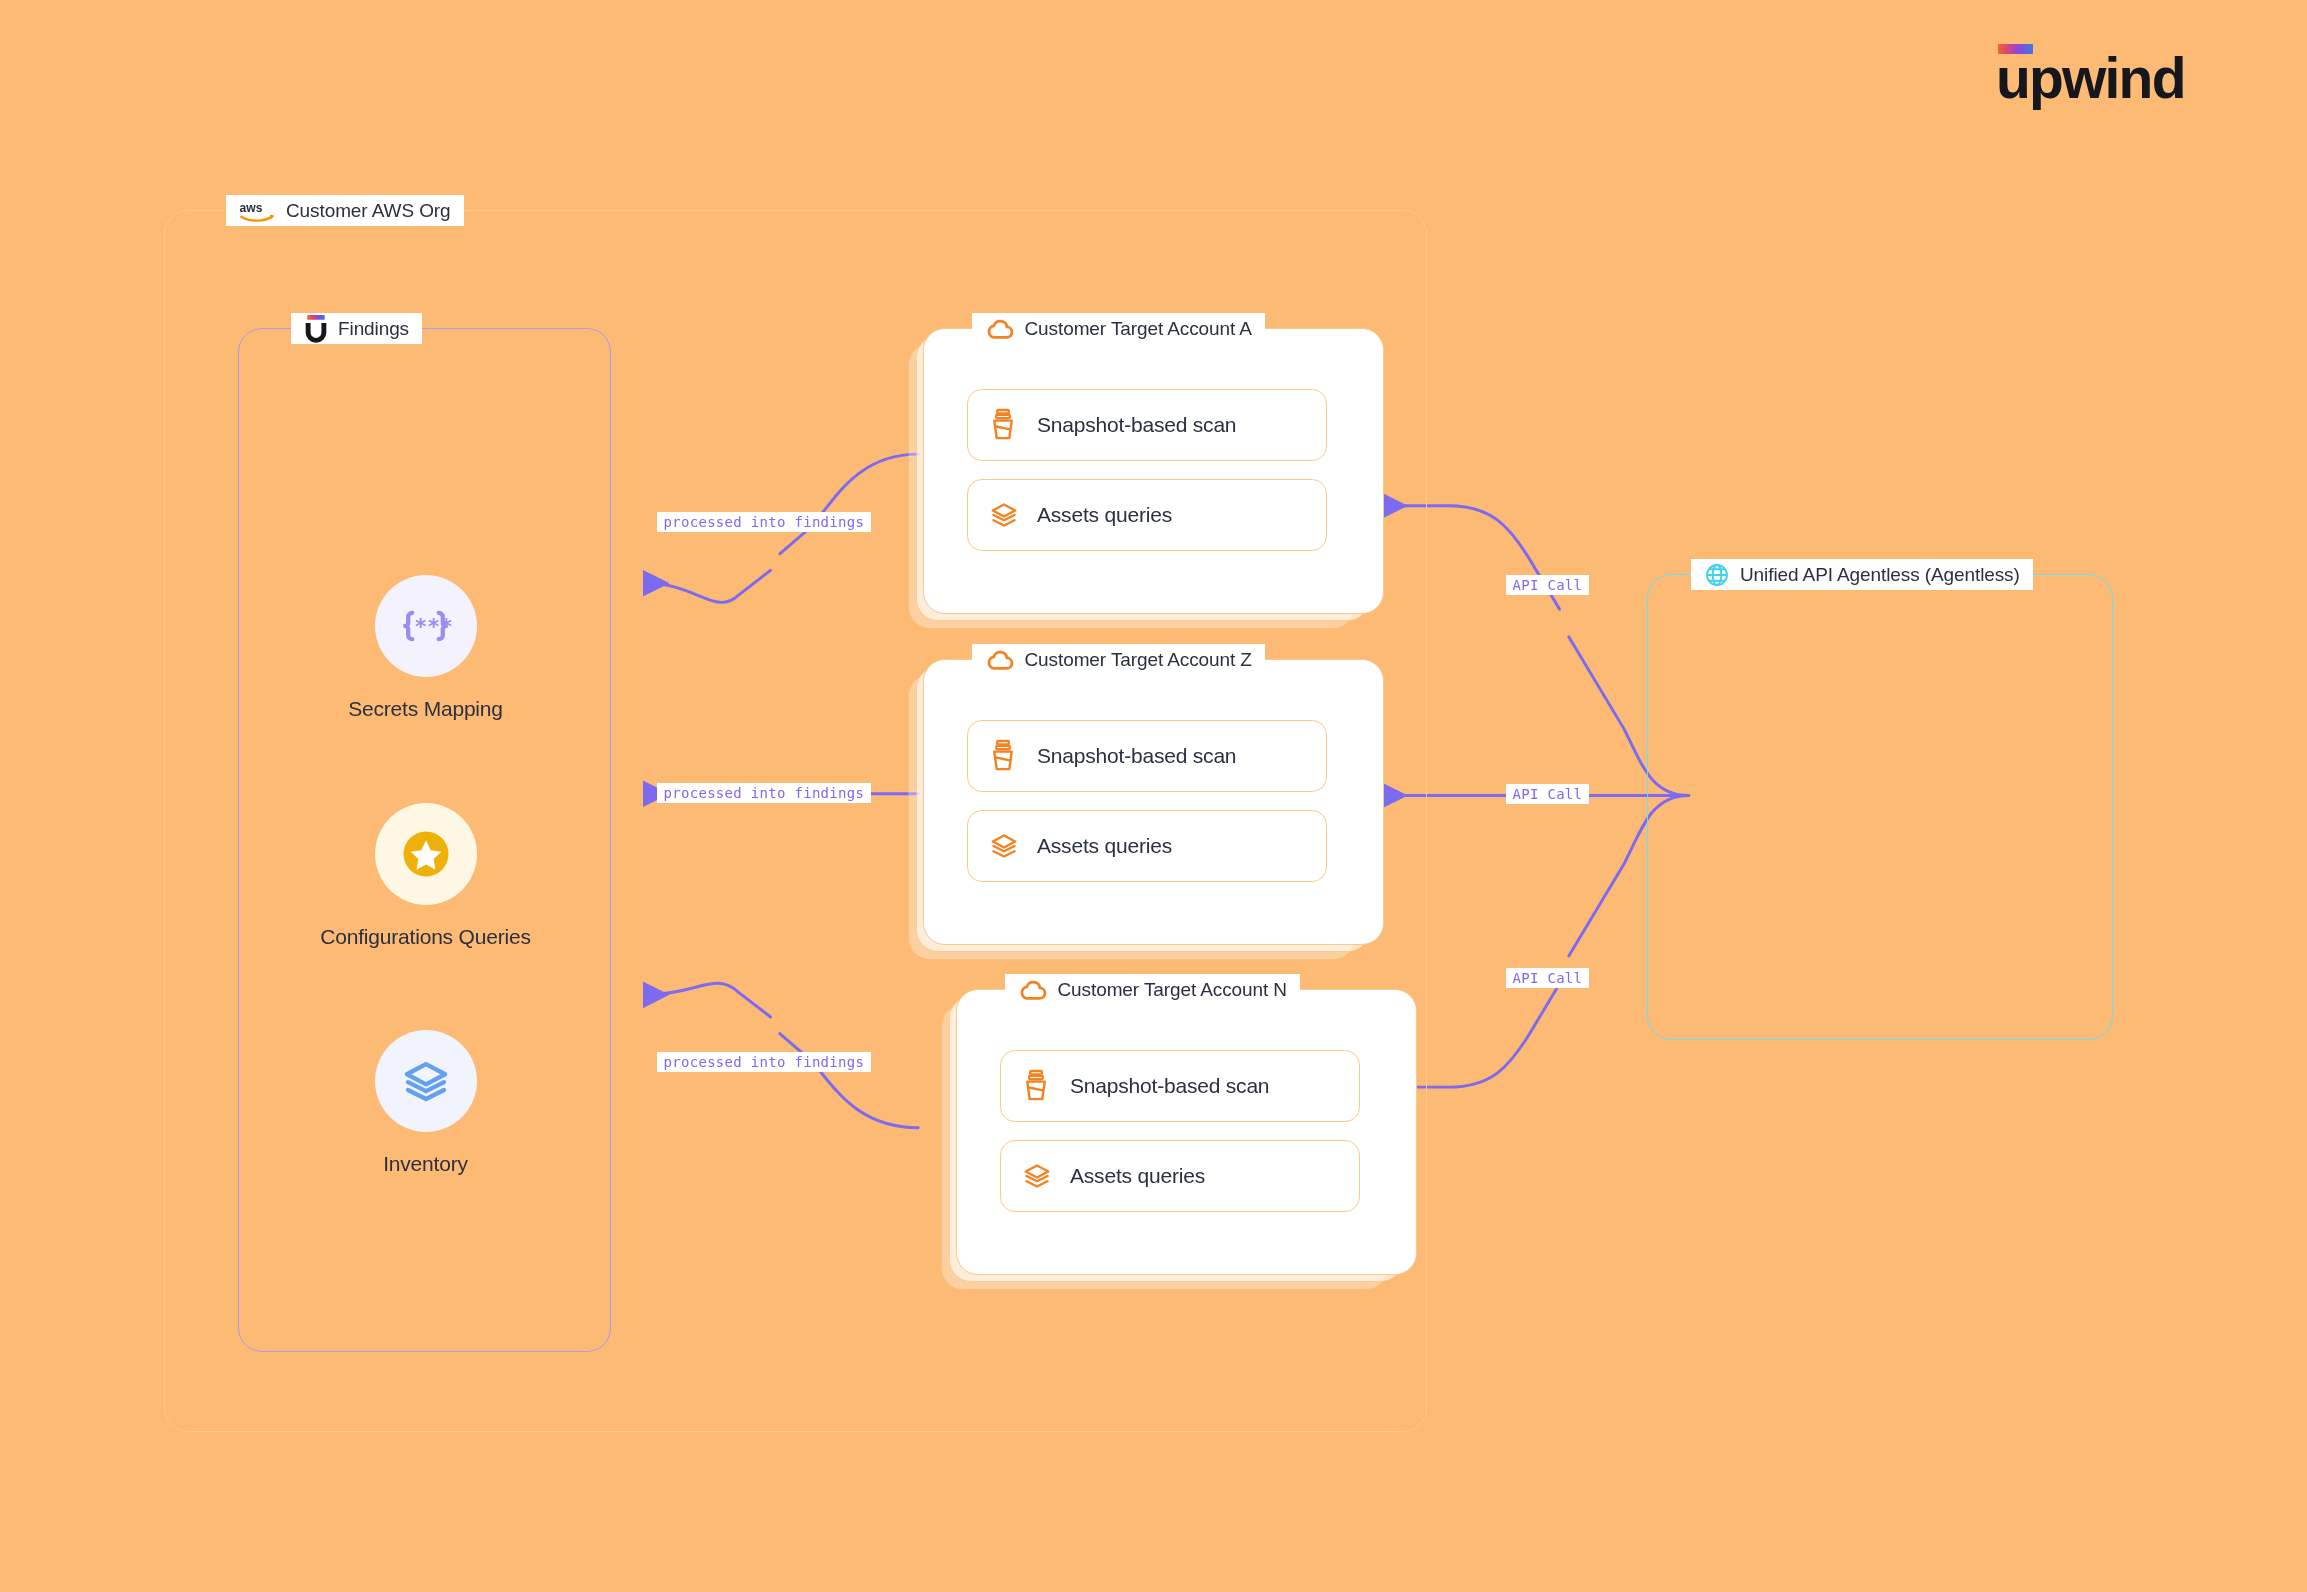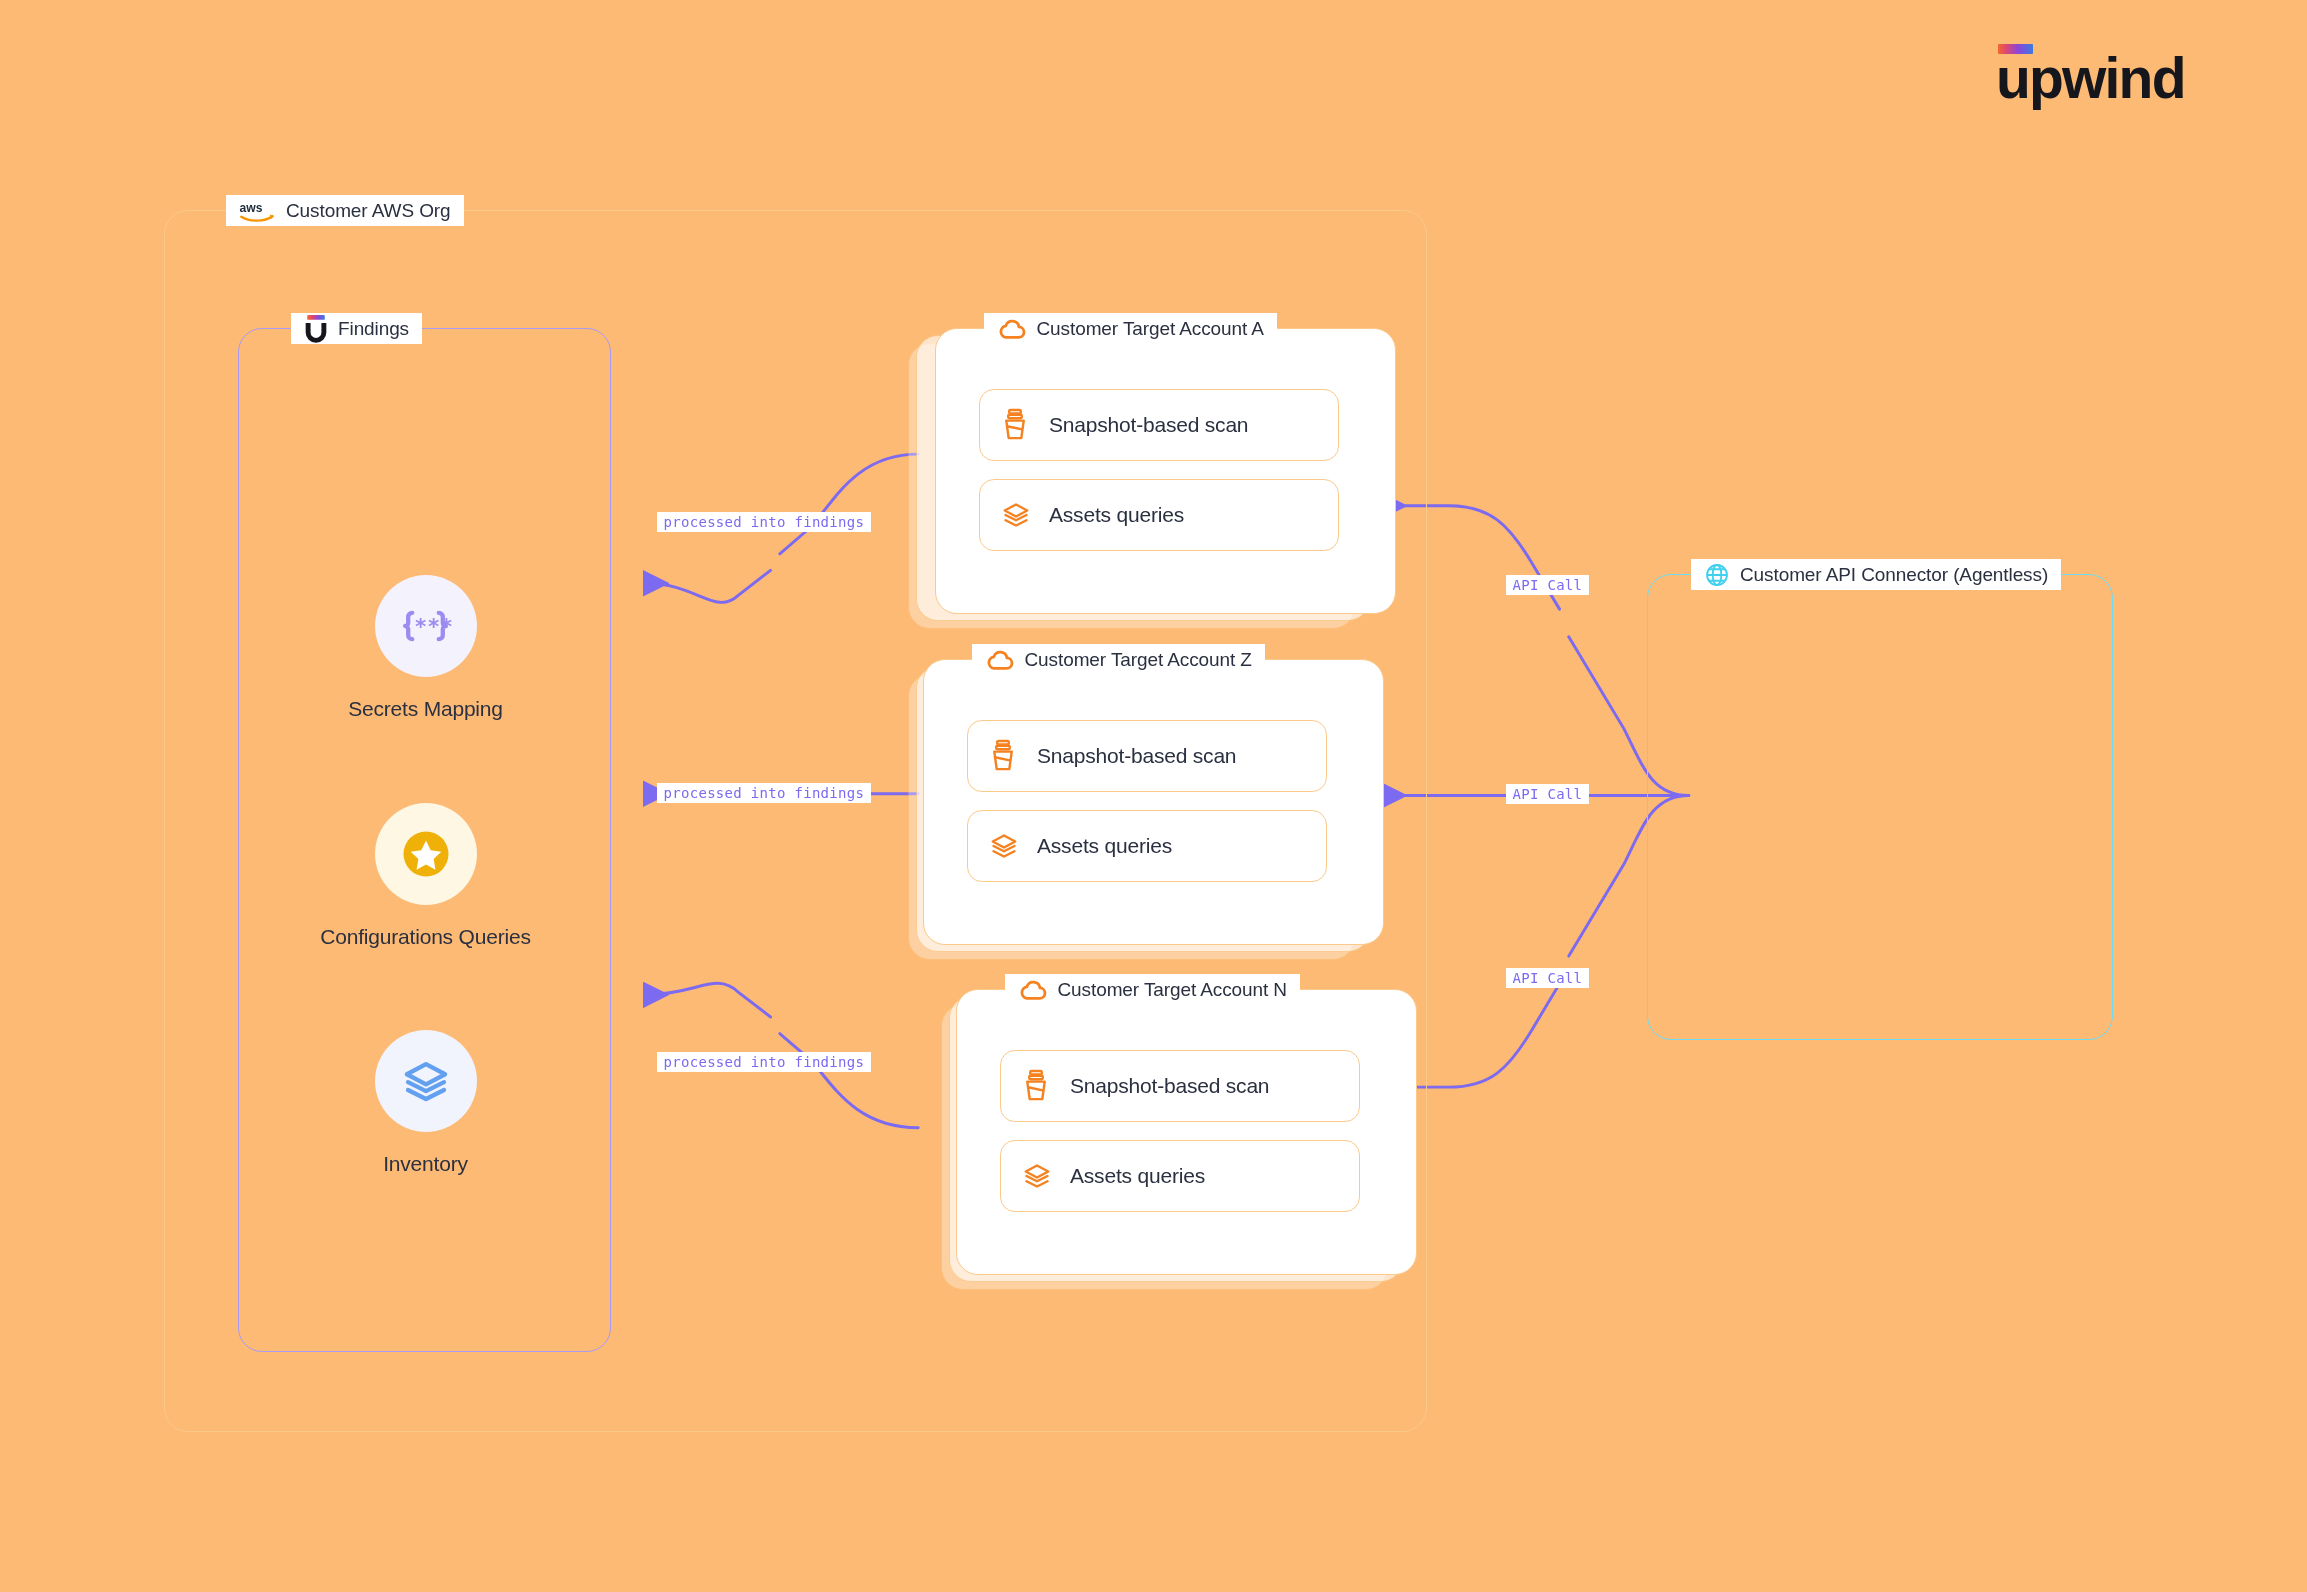--- a/index.html
+++ b/index.html
@@ -292,21 +292,21 @@
           </g>
         </svg>
       </div>
       <div class="finding-label">Inventory</div>
     </div>
   </div>
 
   <div class="acct-stack" style="left:923px; top:328px; width:461px; height:305px;">
     <div class="acct-ghost" style="left:-14.8px; top:14.8px; width:447px; height:286px; opacity:.32;"></div>
     <div class="acct-ghost" style="left:-7.4px; top:7.4px; width:454px; height:286px; opacity:.62;"></div>
-    <div class="acct-card" style="width:461px; height:286px;margin-left:12px;">
+    <div class="acct-card" style="width:461px; height:286px;">
       <div class="region-title">
         <span style="display:inline-block;width:29.5px;height:22px;">
           <svg viewBox="0 0 34 26" width="29.5" height="22" aria-hidden="true">
             <path d="M10,23 A7,7 0 0 1 10,9.2 A8,8 0 0 1 25.5,10.6 A6.2,6.2 0 0 1 25,23 Z" fill="none" stroke="#f58220" stroke-width="3.3" stroke-linejoin="round"></path>
           </svg>
         </span>
         <span class="rt-text">Customer Target Account A</span>
       </div>
       <div class="item-box" style="top:60px;">
         <span style="display:inline-block;width:29.5px;height:35px;">
@@ -420,19 +420,19 @@
     <div class="region-title">
       <span style="display:inline-block;width:26px;height:26px;">
         <svg viewBox="0 0 30 30" width="26" height="26" aria-hidden="true">
           <g stroke="#3fd0ee" stroke-width="2.1" fill="none">
             <circle cx="15" cy="15" r="11.5"></circle>
             <ellipse cx="15" cy="15" rx="5" ry="11.5"></ellipse>
             <path d="M3.5,15 L26.5,15 M5.6,8.4 L24.4,8.4 M5.6,21.6 L24.4,21.6"></path>
           </g>
         </svg>
       </span>
-      <span class="rt-text">Customer API Connector (Agentless)</span>
+      <span class="rt-text">Unified API Agentless (Agentless)</span>
     </div>
   </div>
 
 
 </div>
 
 
 </body></html>

